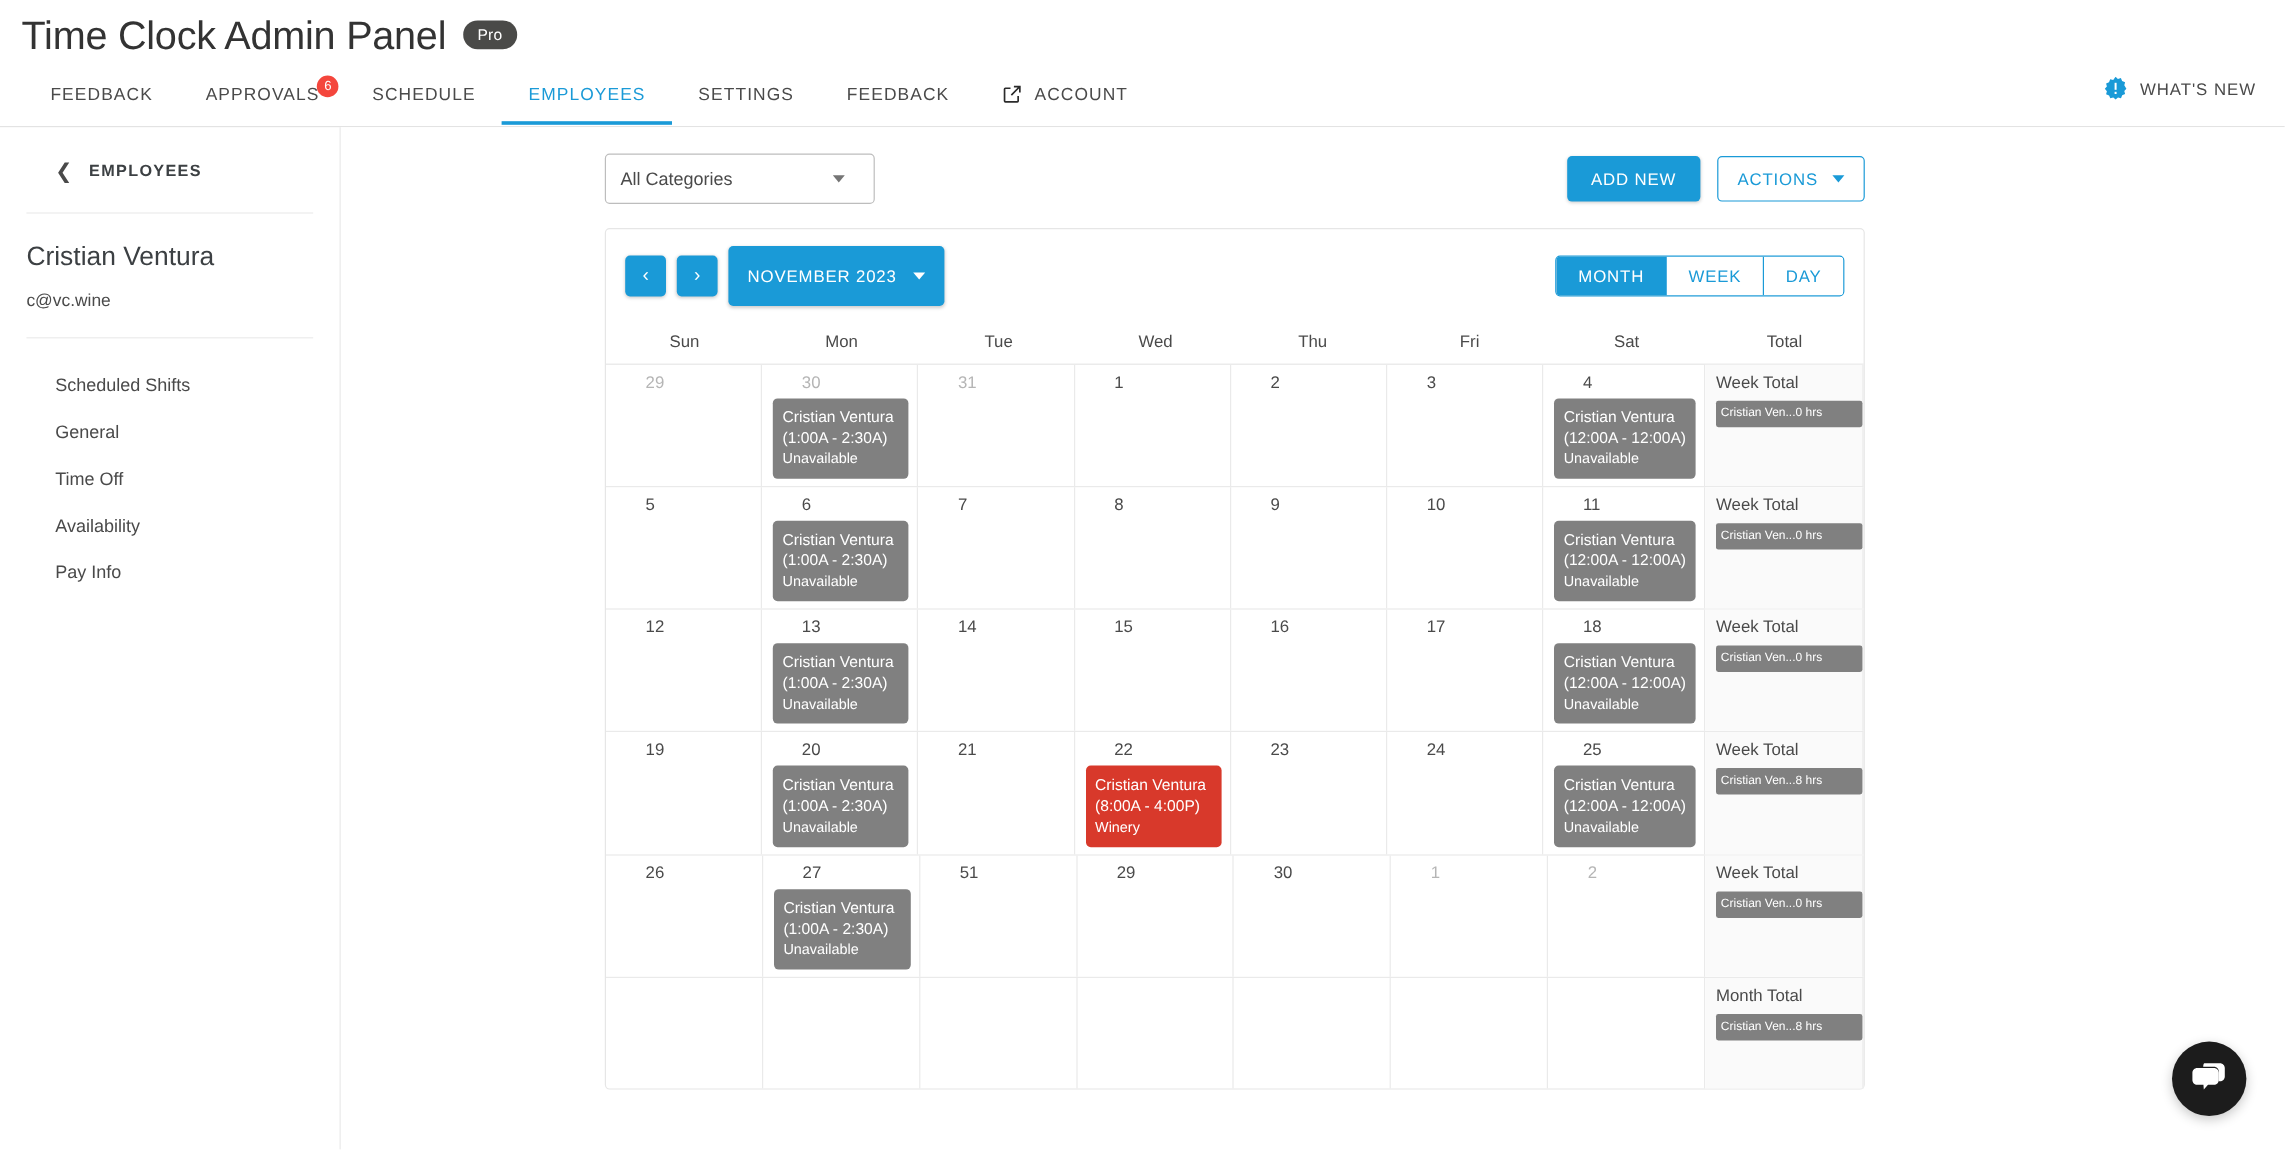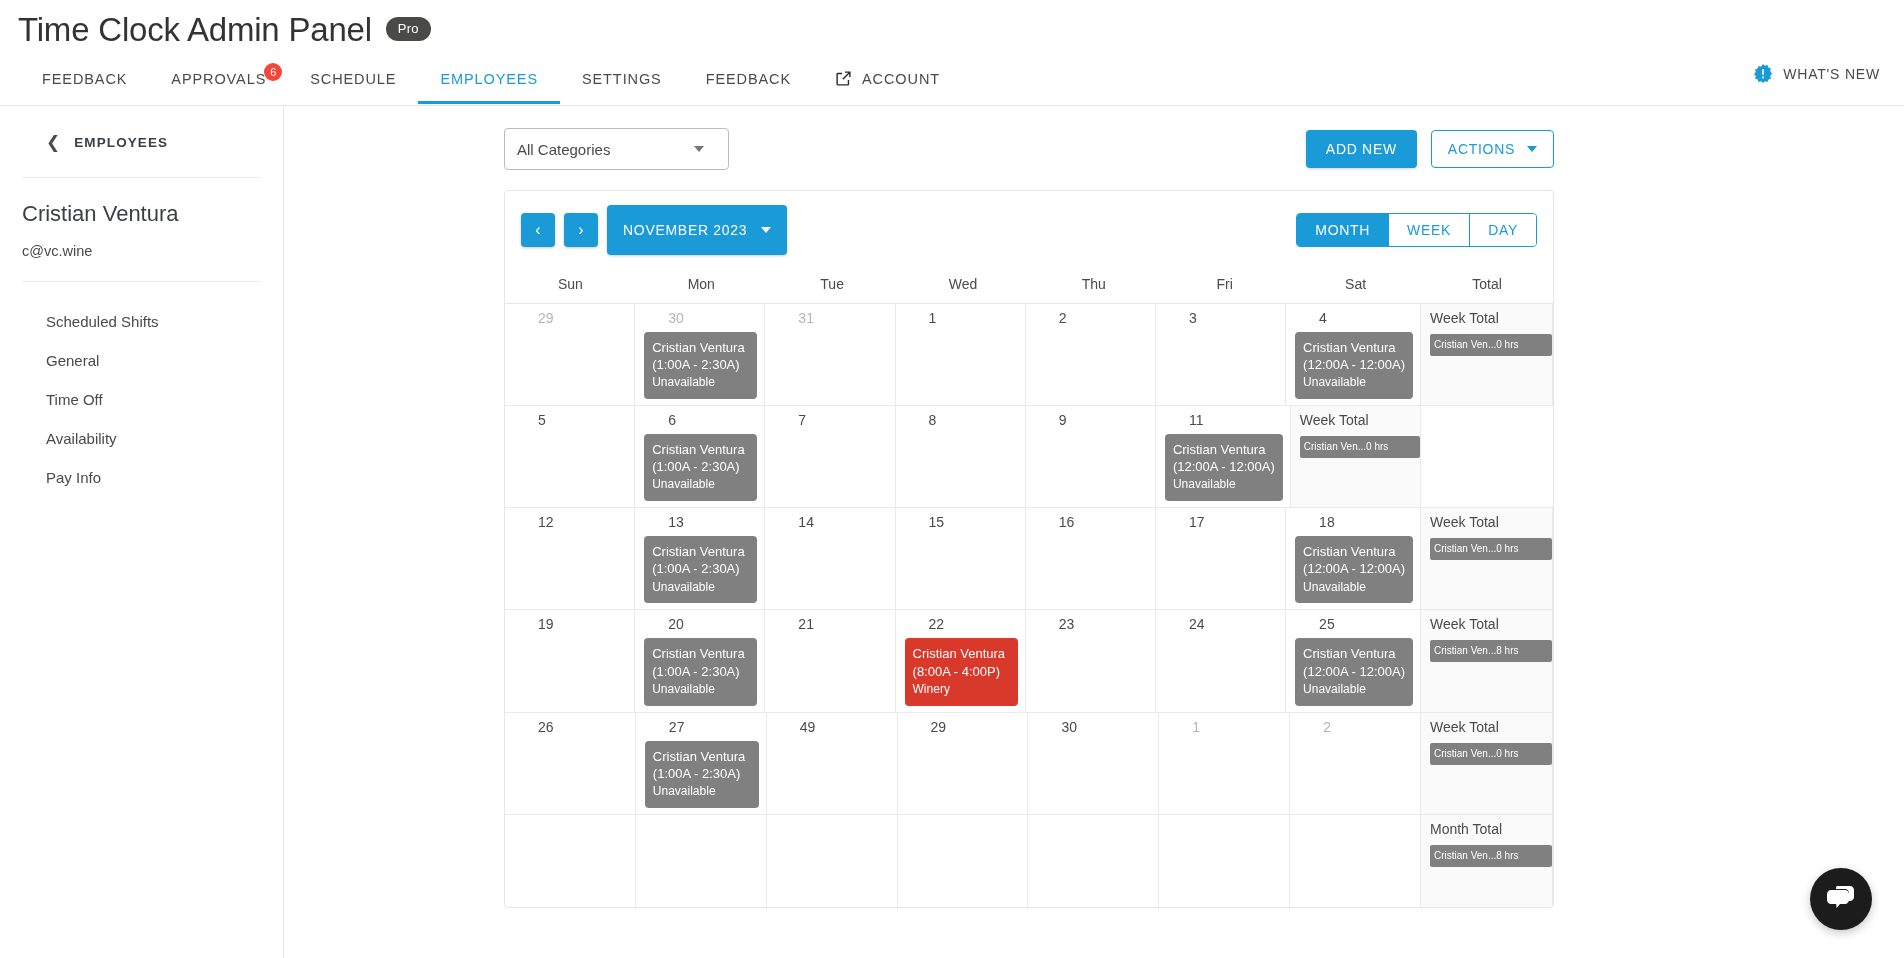--- a/index.html
+++ b/index.html
@@ -327,20 +327,23 @@
                 <div class="cal-cell">
                   <div class="day-num">7</div>
                 </div>
                 <div class="cal-cell">
                   <div class="day-num">8</div>
                 </div>
                 <div class="cal-cell">
                   <div class="day-num">9</div>
                 </div>
                 <div class="cal-cell">
+                  <div class="day-num">10</div>
+                </div>
+                <div class="cal-cell">
                   <div class="day-num">11</div>
                   <div class="event gray">
                     <span class="ev-line">Cristian Ventura</span>
                     <span class="ev-line">(12:00A - 12:00A)</span>
                     <span class="ev-sub">Unavailable</span>
                   </div>
                 </div>
                 <div class="cal-cell total-cell">
                   <div class="total-label">Week Total</div>
                   <div class="total-pill">Cristian Ven...0 hrs</div>
@@ -431,21 +434,21 @@
                 </div>
                 <div class="cal-cell">
                   <div class="day-num">27</div>
                   <div class="event gray">
                     <span class="ev-line">Cristian Ventura</span>
                     <span class="ev-line">(1:00A - 2:30A)</span>
                     <span class="ev-sub">Unavailable</span>
                   </div>
                 </div>
                 <div class="cal-cell">
-                  <div class="day-num">49</div>
+                  <div class="day-num">51</div>
                 </div>
                 <div class="cal-cell">
                   <div class="day-num">29</div>
                 </div>
                 <div class="cal-cell">
                   <div class="day-num">30</div>
                 </div>
                 <div class="cal-cell">
                   <div class="day-num muted">1</div>
                 </div>

